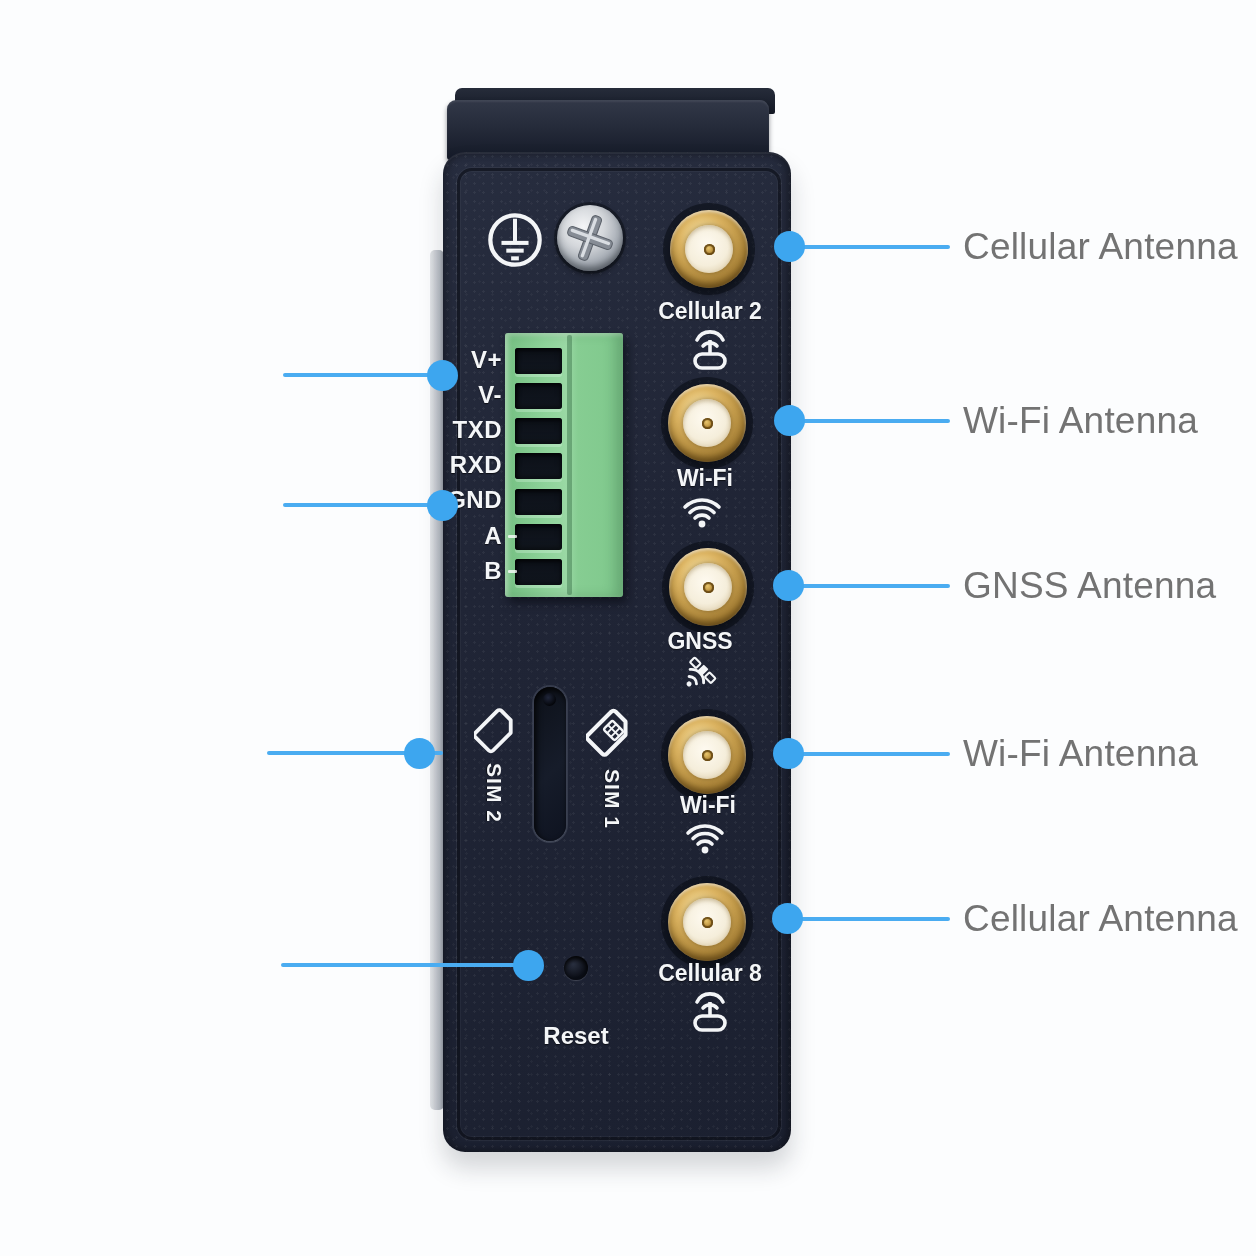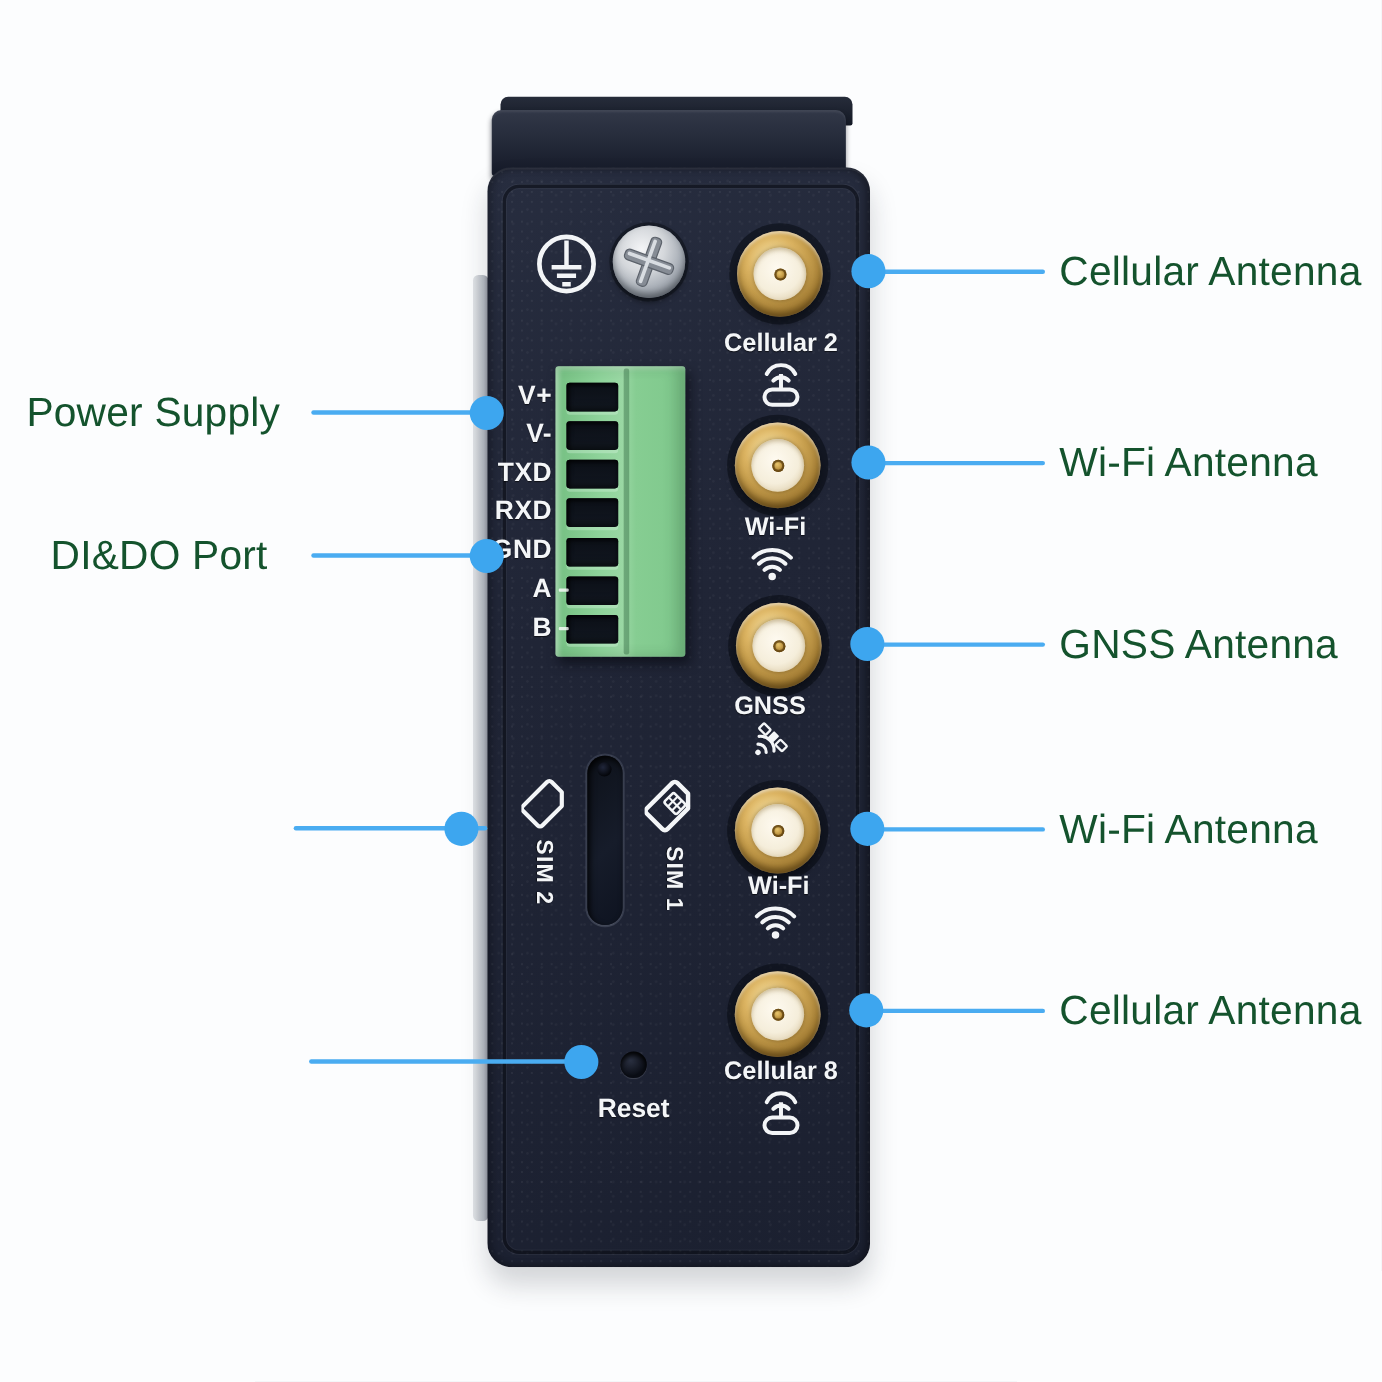--- a/index.html
+++ b/index.html
@@ -3,21 +3,21 @@
 <meta charset="utf-8">
 <style>
   html,body{margin:0;padding:0;background:#eef0f3;}
   #canvas{
     position:relative;width:1256px;height:1256px;overflow:hidden;
     background:#fcfdfe;
     font-family:"Liberation Sans", sans-serif;
   }
   
   .ann-label{
-    position:absolute;color:#14532d;font-size:37px;font-weight:400;
+    position:absolute;color:#737373;font-size:37px;font-weight:400;
     letter-spacing:0.2px;white-space:nowrap;line-height:44px;
   }
   .ann-line{position:absolute;height:4px;background:#4aacf1;border-radius:2px;}
   .ann-dot{position:absolute;width:31px;height:31px;border-radius:50%;background:#3da6ef;}
   
   .side-sliver{
     position:absolute;left:430px;top:250px;width:14px;height:860px;
     background:linear-gradient(90deg,#e3e5e8,#b7bcc4 70%,#8e939c);
     border-radius:5px;
   }
@@ -229,27 +229,25 @@
       <path d="M13,16 h13 l9,9 v25 a3,3 0 0 1 -3,3 h-19 a3,3 0 0 1 -3,-3 v-31 a3,3 0 0 1 3,-3 z" fill="none" stroke="#f3f5f7" stroke-width="3.8" stroke-linejoin="round"></path>
       <rect x="16.5" y="24" width="15" height="12" rx="2" fill="none" stroke="#f3f5f7" stroke-width="2.2"></rect>
       <line x1="21.5" y1="24" x2="21.5" y2="36" stroke="#f3f5f7" stroke-width="1.8"></line>
       <line x1="26.5" y1="24" x2="26.5" y2="36" stroke="#f3f5f7" stroke-width="1.8"></line>
       <line x1="16.5" y1="30" x2="31.5" y2="30" stroke="#f3f5f7" stroke-width="1.8"></line>
     </g>
   </svg>
   <div class="panel-text sim-label" style="left:580px;top:787px">SIM 1</div>
 
   <div class="reset-hole"></div>
-  <div class="panel-text conn-label" style="left:496px;top:994px;font-size:24px">Reset</div>
-
-  <div class="ann-label" style="left:24px;top:353px">Power Supply</div>
+  <div class="panel-text conn-label" style="left:496px;top:1022px;font-size:24px">Reset</div>
+
   <div class="ann-line" style="left:283px;top:373px;width:160px"></div>
   <div class="ann-dot" style="left:427px;top:360px"></div>
 
-  <div class="ann-label" style="left:46px;top:483px">DI&amp;DO Port</div>
   <div class="ann-line" style="left:283px;top:503px;width:160px"></div>
   <div class="ann-dot" style="left:427px;top:490px"></div>
 
   <div class="ann-line" style="left:267px;top:751px;width:176px"></div>
   <div class="ann-dot" style="left:404px;top:738px"></div>
 
   <div class="ann-line" style="left:281px;top:963px;width:248px"></div>
   <div class="ann-dot" style="left:513px;top:950px"></div>
 
   <div class="ann-line" style="left:790px;top:245px;width:160px"></div>

